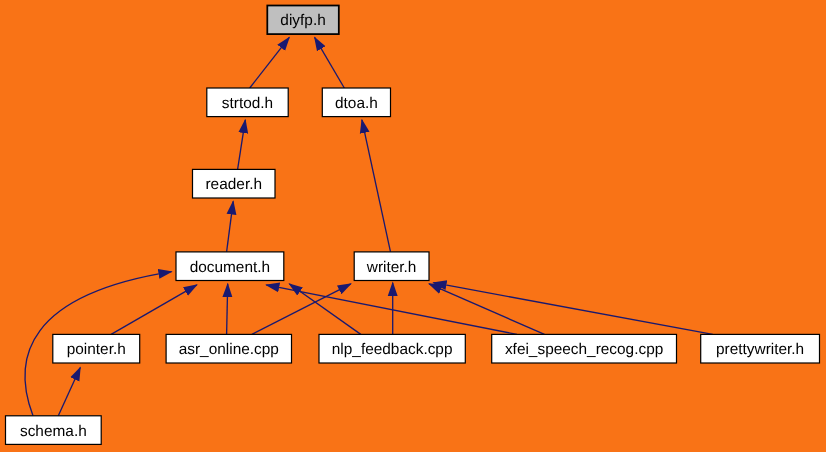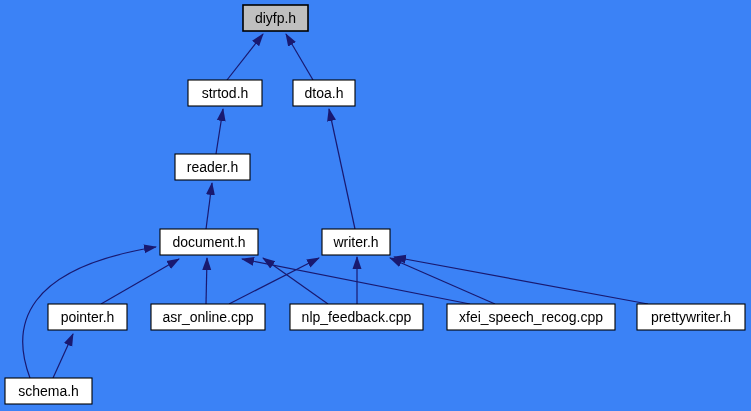--- a/index.html
+++ b/index.html
@@ -4,21 +4,21 @@
 <style>
   html, body {
     margin: 0;
     padding: 0;
     background: #ffffff;
   }
   .canvas-wrap {
     position: relative;
     width: 751px;
     height: 411px;
-    background: #3b82f6;
+    background: #f97316;
     overflow: hidden;
   }
   svg {
     display: block;
     font-family: "Liberation Sans", sans-serif;
   }
   .edge {
     fill: none;
     stroke-width: 1.2px;
   }

